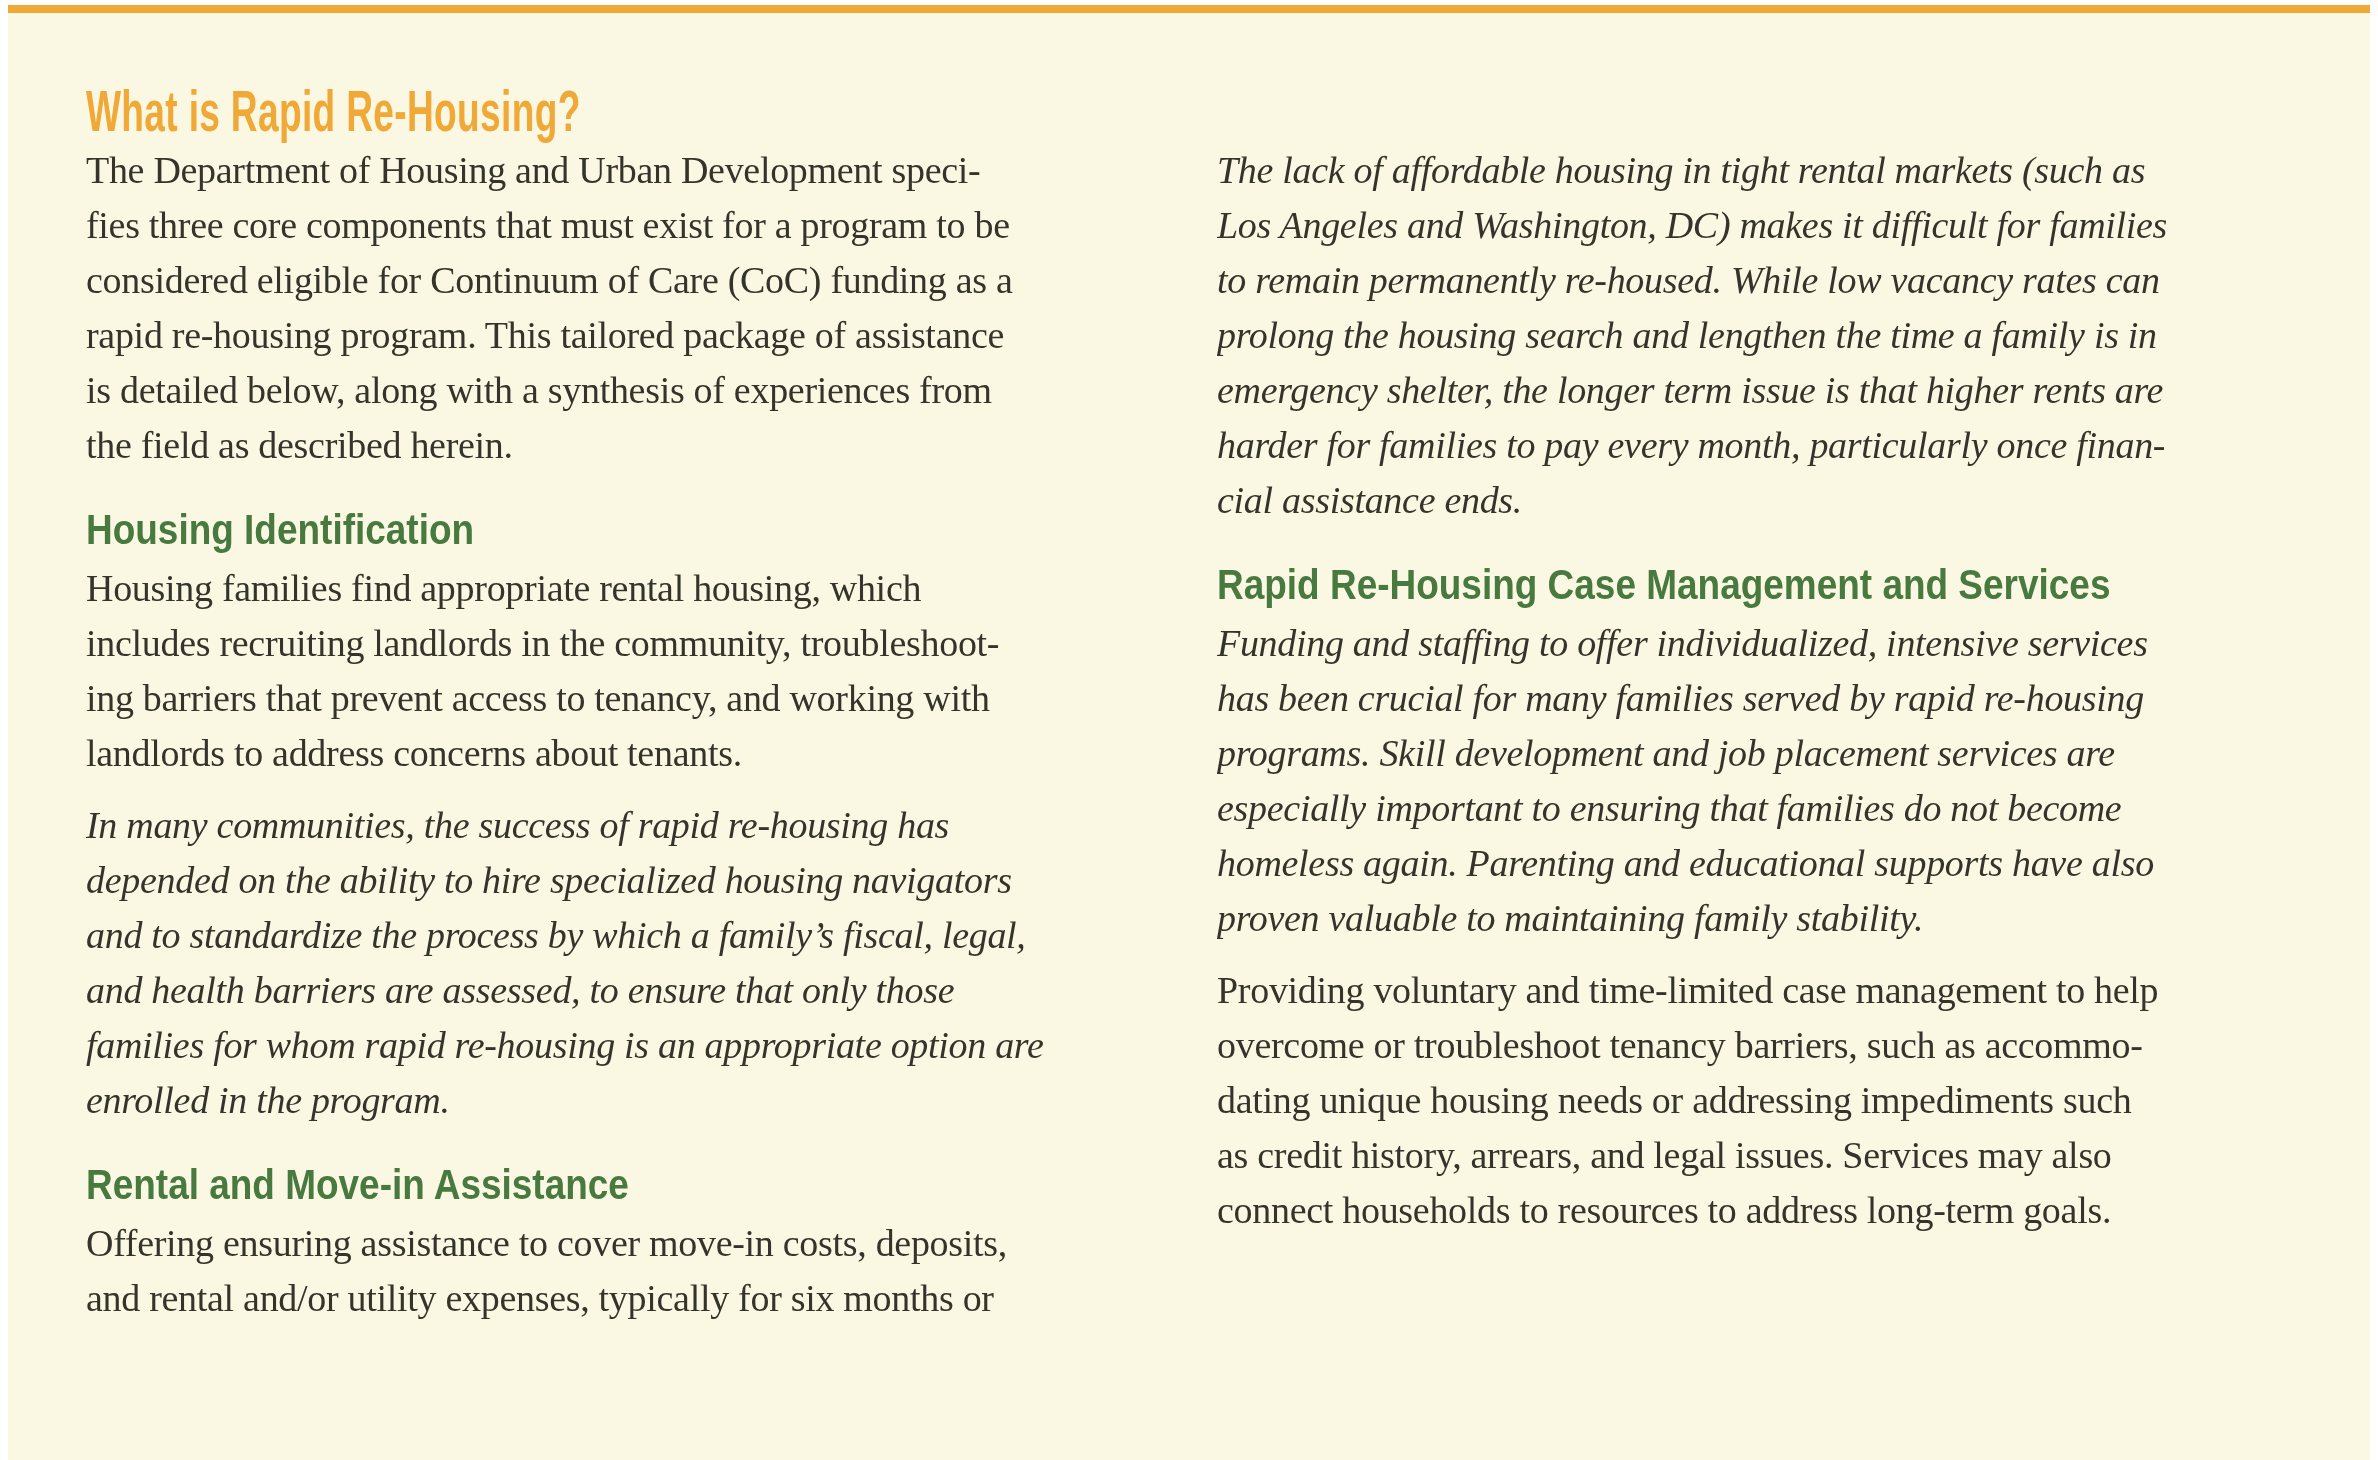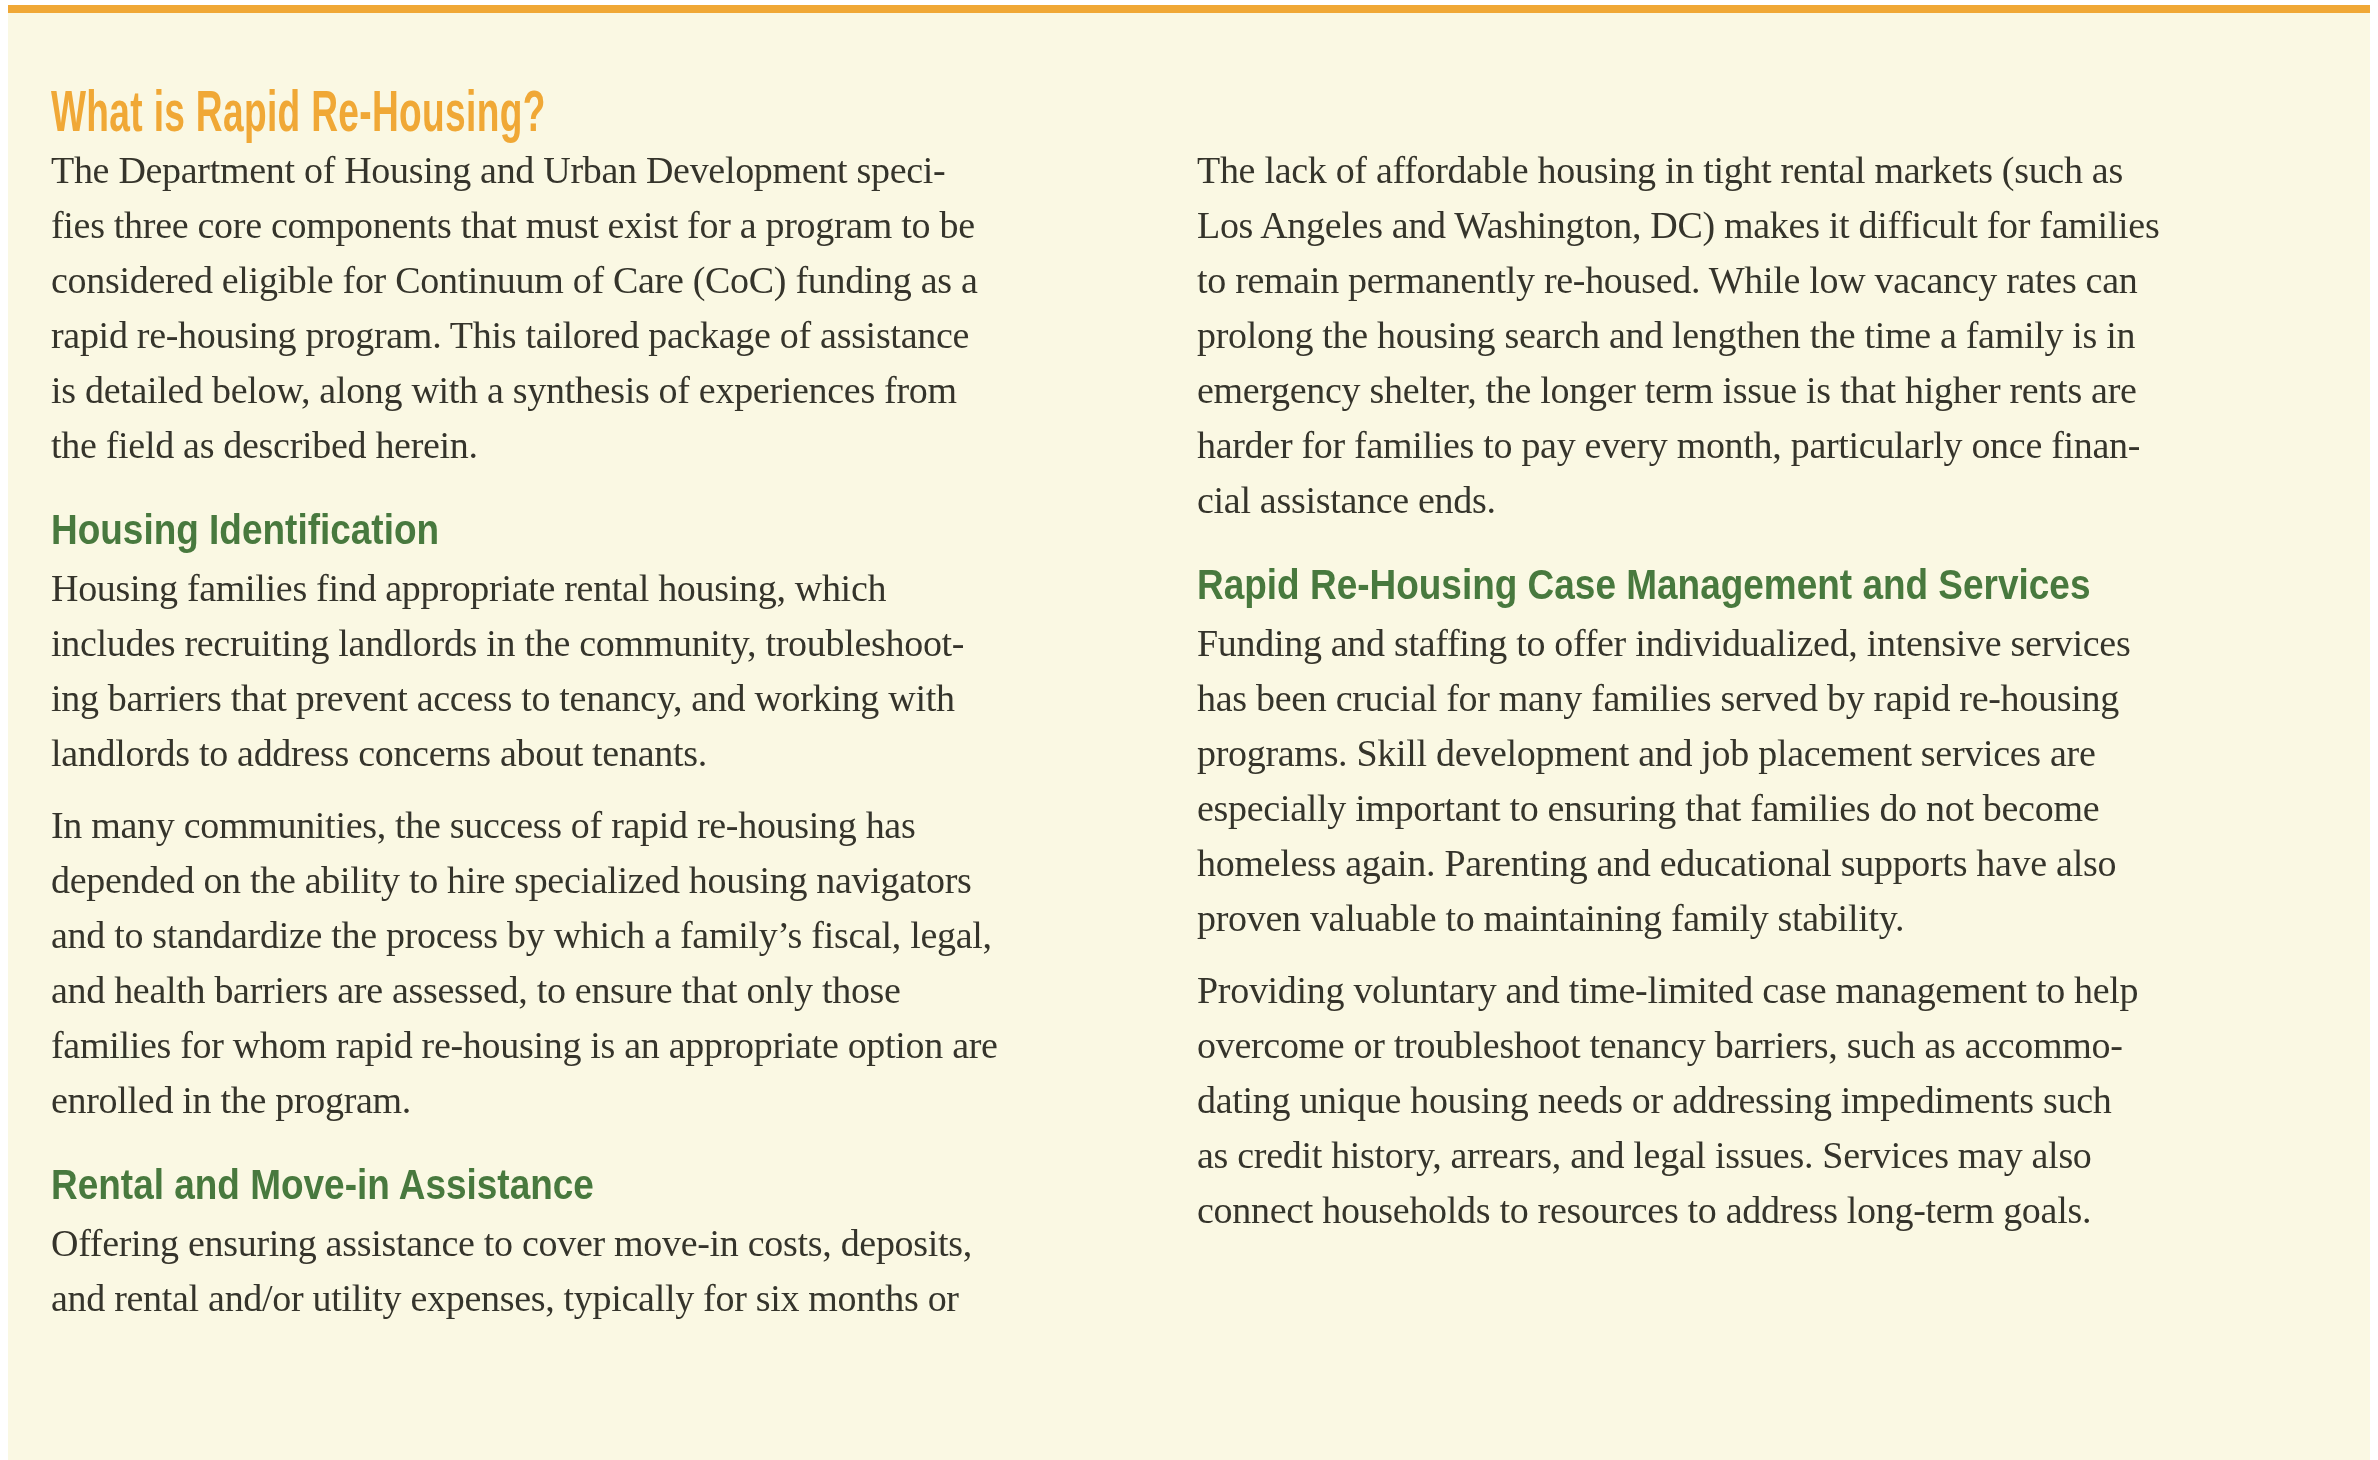--- a/index.html
+++ b/index.html
@@ -17,21 +17,21 @@
     top: 5px;
     bottom: 0;
     background: #FAF8E3;
   }
   .topbar {
     height: 8px;
     width: 100%;
     background: #F0A836;
   }
   .content {
-    padding: 66px 40px 0 43px;
+    padding: 66px 40px 0 78px;
   }
   .title {
     margin: 0;
     font-family: "Liberation Sans", sans-serif;
     font-weight: bold;
     font-size: 58px;
     line-height: 64px;
     color: #F0A836;
     letter-spacing: 0.5px;
     white-space: nowrap;
@@ -48,20 +48,21 @@
   }
   .para {
     margin: 0 0 17px 0;
     font-size: 38px;
     line-height: 55px;
     letter-spacing: -0.3px;
     color: #35342B;
     white-space: pre;
   }
   .para.italic {
+    font-style: italic;
   }
   .subhead {
     margin: 32px 0 6px 0;
     font-family: "Liberation Sans", sans-serif;
     font-weight: bold;
     font-size: 42px;
     line-height: 50px;
     color: #48793E;
     white-space: nowrap;
     transform: scaleX(0.88);

